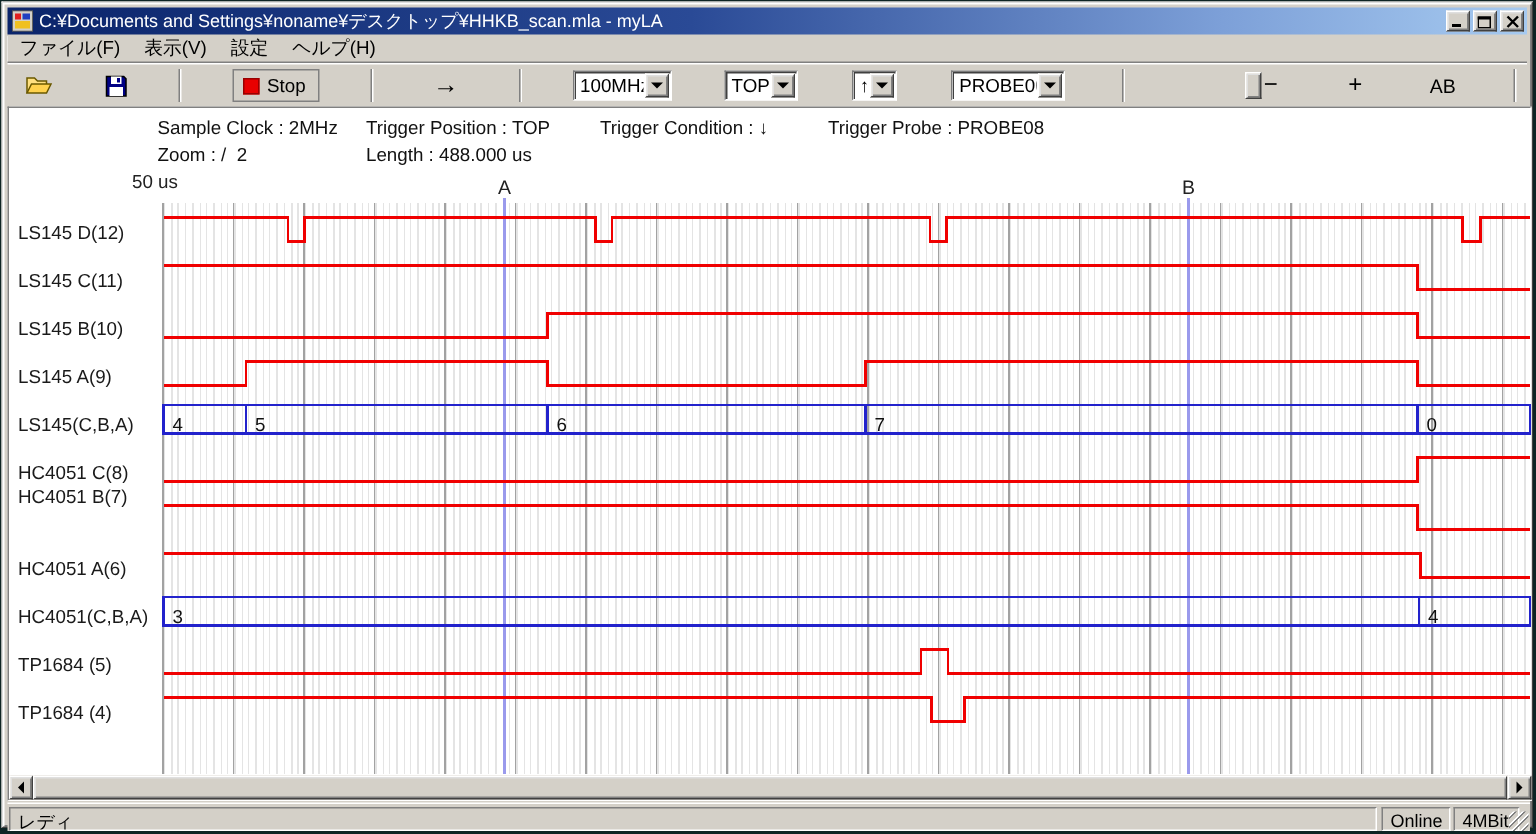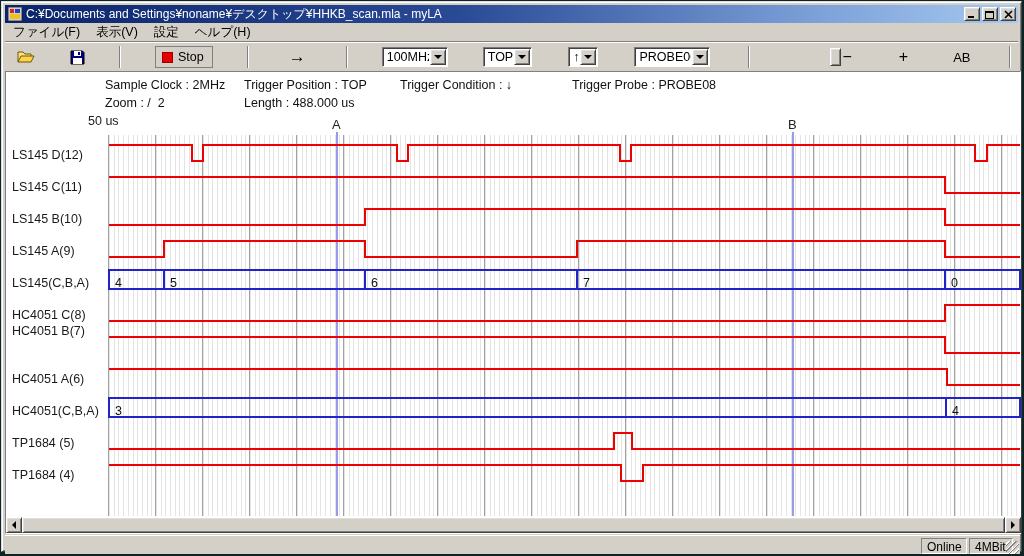--- a/index.html
+++ b/index.html
@@ -174,21 +174,21 @@
       <div class="flatbtn">→B</div>
       <div class="tsep"></div>
       <div class="flatbtn">→T</div>
     </div>
 
     <div class="client"></div>
 
     <span class="info-text" style="left:103px;top:76px">Sample Clock : 2MHz</span>
     <span class="info-text" style="left:242px;top:76px">Trigger Position : TOP</span>
     <span class="info-text" style="left:398px;top:76px">Trigger Condition : ↓</span>
-    <span class="info-text" style="left:570px;top:76px">Trigger Probe : PROBE08</span>
+    <span class="info-text" style="left:550px;top:76px">Trigger Probe : PROBE08</span>
     <span class="info-text" style="left:103px;top:94px">Zoom : /  2</span>
     <span class="info-text" style="left:242px;top:94px">Length : 488.000 us</span>
 
     <div class="wave-layer">
       <div class="timediv">50 us</div>
     <svg class="wavesvg" width="1024" height="406">
           <line x1="107.5" y1="23" x2="107.5" y2="404" stroke="#e4e4e4" stroke-width="1" shape-rendering="crispEdges"></line>
           <line x1="112.5" y1="23" x2="112.5" y2="404" stroke="#e4e4e4" stroke-width="1" shape-rendering="crispEdges"></line>
           <line x1="116.5" y1="23" x2="116.5" y2="404" stroke="#e4e4e4" stroke-width="1" shape-rendering="crispEdges"></line>
           <line x1="121.5" y1="23" x2="121.5" y2="404" stroke="#e4e4e4" stroke-width="1" shape-rendering="crispEdges"></line>
@@ -447,19 +447,20 @@
       <div class="sb-btn" style="left:0">
           <span class="tri-left"></span>
         </div>
       <div class="sb-thumb"></div>
       <div class="sb-btn" style="right:0">
           <span class="tri-right"></span>
         </div>
     </div>
 
     <div class="statusbar">
+      <div class="spanel" style="left:1px;width:912px">レディ</div>
       <div class="spanel" style="left:916px;width:46px">Online</div>
       <div class="spanel" style="left:964px;width:44px">4MBit</div>
       <div class="grip"></div>
     </div>
 
   </div>
 </div>
 
 </body></html>

